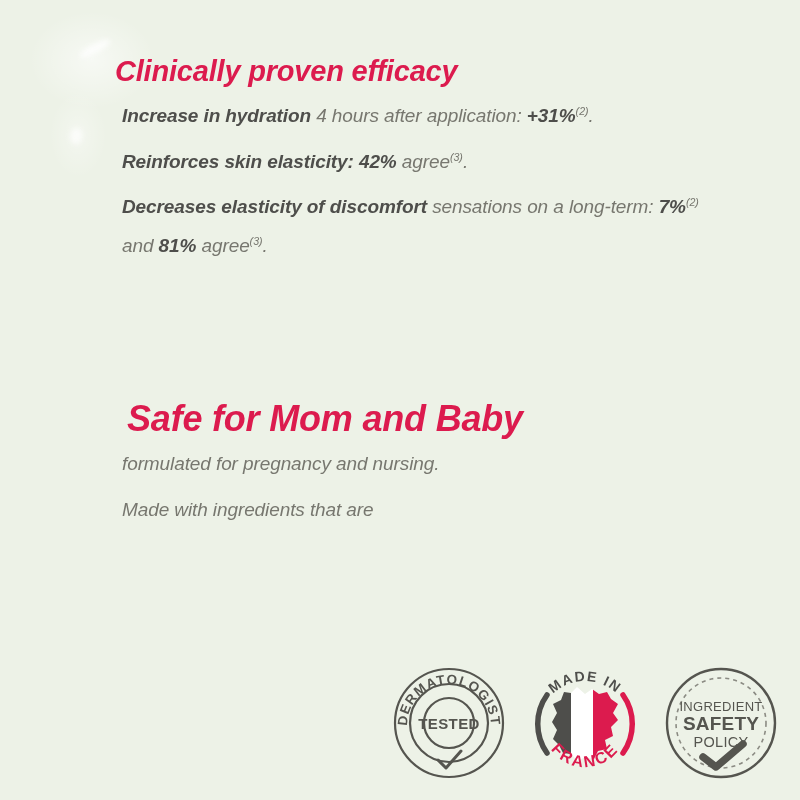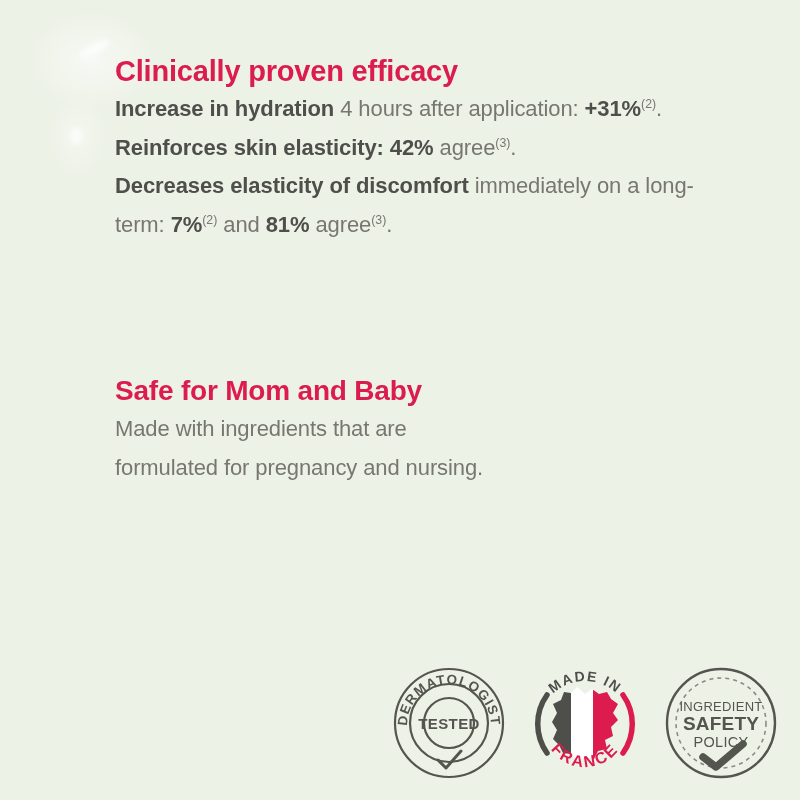--- a/index.html
+++ b/index.html
@@ -45,55 +45,56 @@
     border-radius: 50% 50% 40% 60%;
     transform: rotate(12deg);
     opacity: .8;
   }
 
   .content {
     position: absolute;
     left: 115px;
     top: 52px;
     width: 600px;
+    font-style: italic;
   }
 
   .block-efficacy { margin: 0; }
 
   h2.heading {
     margin: 0;
     font-size: 29px;
     line-height: 38px;
     font-weight: bold;
     color: #dc1b4e;
     letter-spacing: -0.2px;
   }
 
   p.para {
-    margin: 0;
-    font-size: 22px;
+    margin: 7px;
+    font-size: 19px;
     line-height: 38.5px;
     color: #77776f;
     font-weight: normal;
     letter-spacing: -0.1px;
   }
   p.para b, p.para strong {
     color: #4e4e4b;
     font-weight: bold;
   }
   sup {
     font-size: 0.56em;
     vertical-align: super;
     line-height: 0;
     letter-spacing: 0;
   }
 
   .spacer-between { height: 128px; }
 
-  .block-safe h2.heading { font-size: 28px; }
+  .block-safe h2.heading { font-size: 36px; margin-left: 12px; }
 
   .badges {
     position: absolute;
     left: 390px;
     top: 658px;
     width: 390px;
     height: 130px;
     display: flex;
     align-items: center;
     justify-content: space-between;
@@ -110,31 +111,31 @@
 
   <div class="content">
 
     <section class="block-efficacy">
       <h2 class="heading">Clinically proven efficacy</h2>
 
       <p class="para"><b>Increase in hydration</b><span> 4 hours after application: </span><b>+31%</b><sup>(2)</sup><span>.</span></p>
 
       <p class="para"><b>Reinforces skin elasticity: 42%</b><span> agree</span><sup>(3)</sup><span>.</span></p>
 
-      <p class="para"><b>Decreases elasticity of discomfort</b><span> immediately on a long-term: </span><b>7%</b><sup>(2)</sup><span> and </span><b>81%</b><span> agree</span><sup>(3)</sup><span>.</span></p>
+      <p class="para"><b>Decreases elasticity of discomfort</b><span> sensations on a long-term: </span><b>7%</b><sup>(2)</sup><span> and </span><b>81%</b><span> agree</span><sup>(3)</sup><span>.</span></p>
     </section>
 
     <div class="spacer-between"></div>
 
     <section class="block-safe">
       <h2 class="heading">Safe for Mom and Baby</h2>
 
 
+      <p class="para">formulated for pregnancy and nursing.</p>
       <p class="para">Made with ingredients that are</p>
-      <p class="para">formulated for pregnancy and nursing.</p>
     </section>
 
   </div>
 
   <div class="badges">
 
     <svg class="badge" width="118" height="118" viewBox="0 0 118 118">
       <defs>
         <path id="arcDerm" d="M 17,62 A 42,42 0 0 1 101,62"></path>
       </defs>

